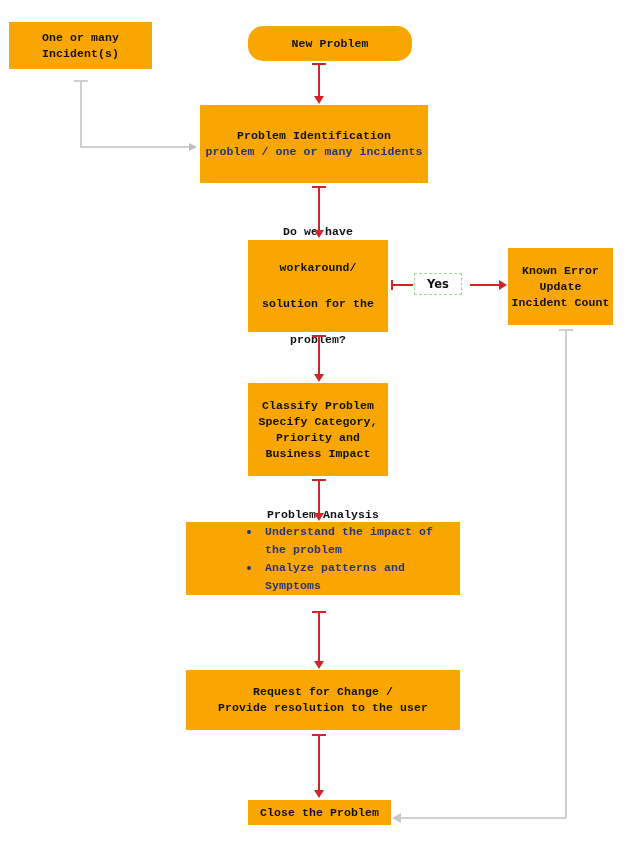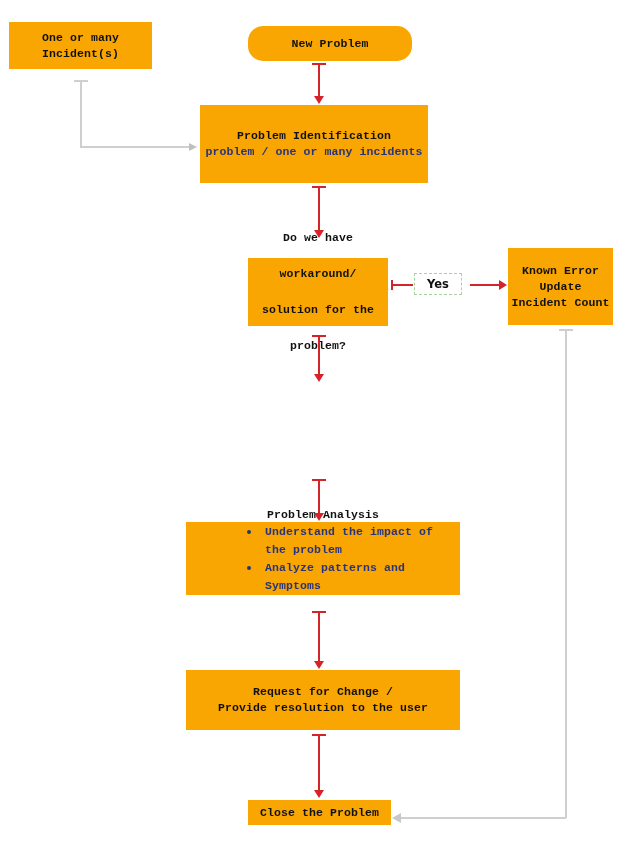--- a/index.html
+++ b/index.html
@@ -141,33 +141,39 @@
 
   <div class="node" style="left:248px; top:26px; width:164px; height:35px;border-radius:15px;">
     <div>New Problem</div>
   </div>
 
   <div class="node" style="left:200px; top:105px; width:228px; height:78px;">
     <div class="title">Problem Identification</div>
     <div class="sub">problem / one or many incidents</div>
   </div>
 
-  <div class="node" style="left:248px; top:258px; width:140px; height:68px;gap:20px;">
+  <div class="node" style="left:248px; top:240px; width:140px; height:92px;gap:20px;">
     <div>Do we have</div>
     <div>workaround/</div>
     <div>solution for the</div>
     <div>problem?</div>
   </div>
 
   <div class="node" style="left:508px; top:248px; width:105px; height:77px;">
     <div>Known Error</div>
     <div>Update</div>
     <div>Incident Count</div>
   </div>
 
+  <div class="node" style="left:248px; top:383px; width:140px; height:93px;">
+    <div>Classify Problem</div>
+    <div>Specify Category,</div>
+    <div>Priority and</div>
+    <div>Business Impact</div>
+  </div>
 
   <div class="node" style="left:186px; top:522px; width:274px; height:73px; justify-content:flex-end; padding-top:8px;">
     <div class="title">Problem Analysis</div>
     <ul class="bullets">
       <li>Understand the impact of the problem</li>
       <li>Analyze patterns and Symptoms</li>
     </ul>
   </div>
 
   <div class="node" style="left:186px; top:670px; width:274px; height:60px;">

